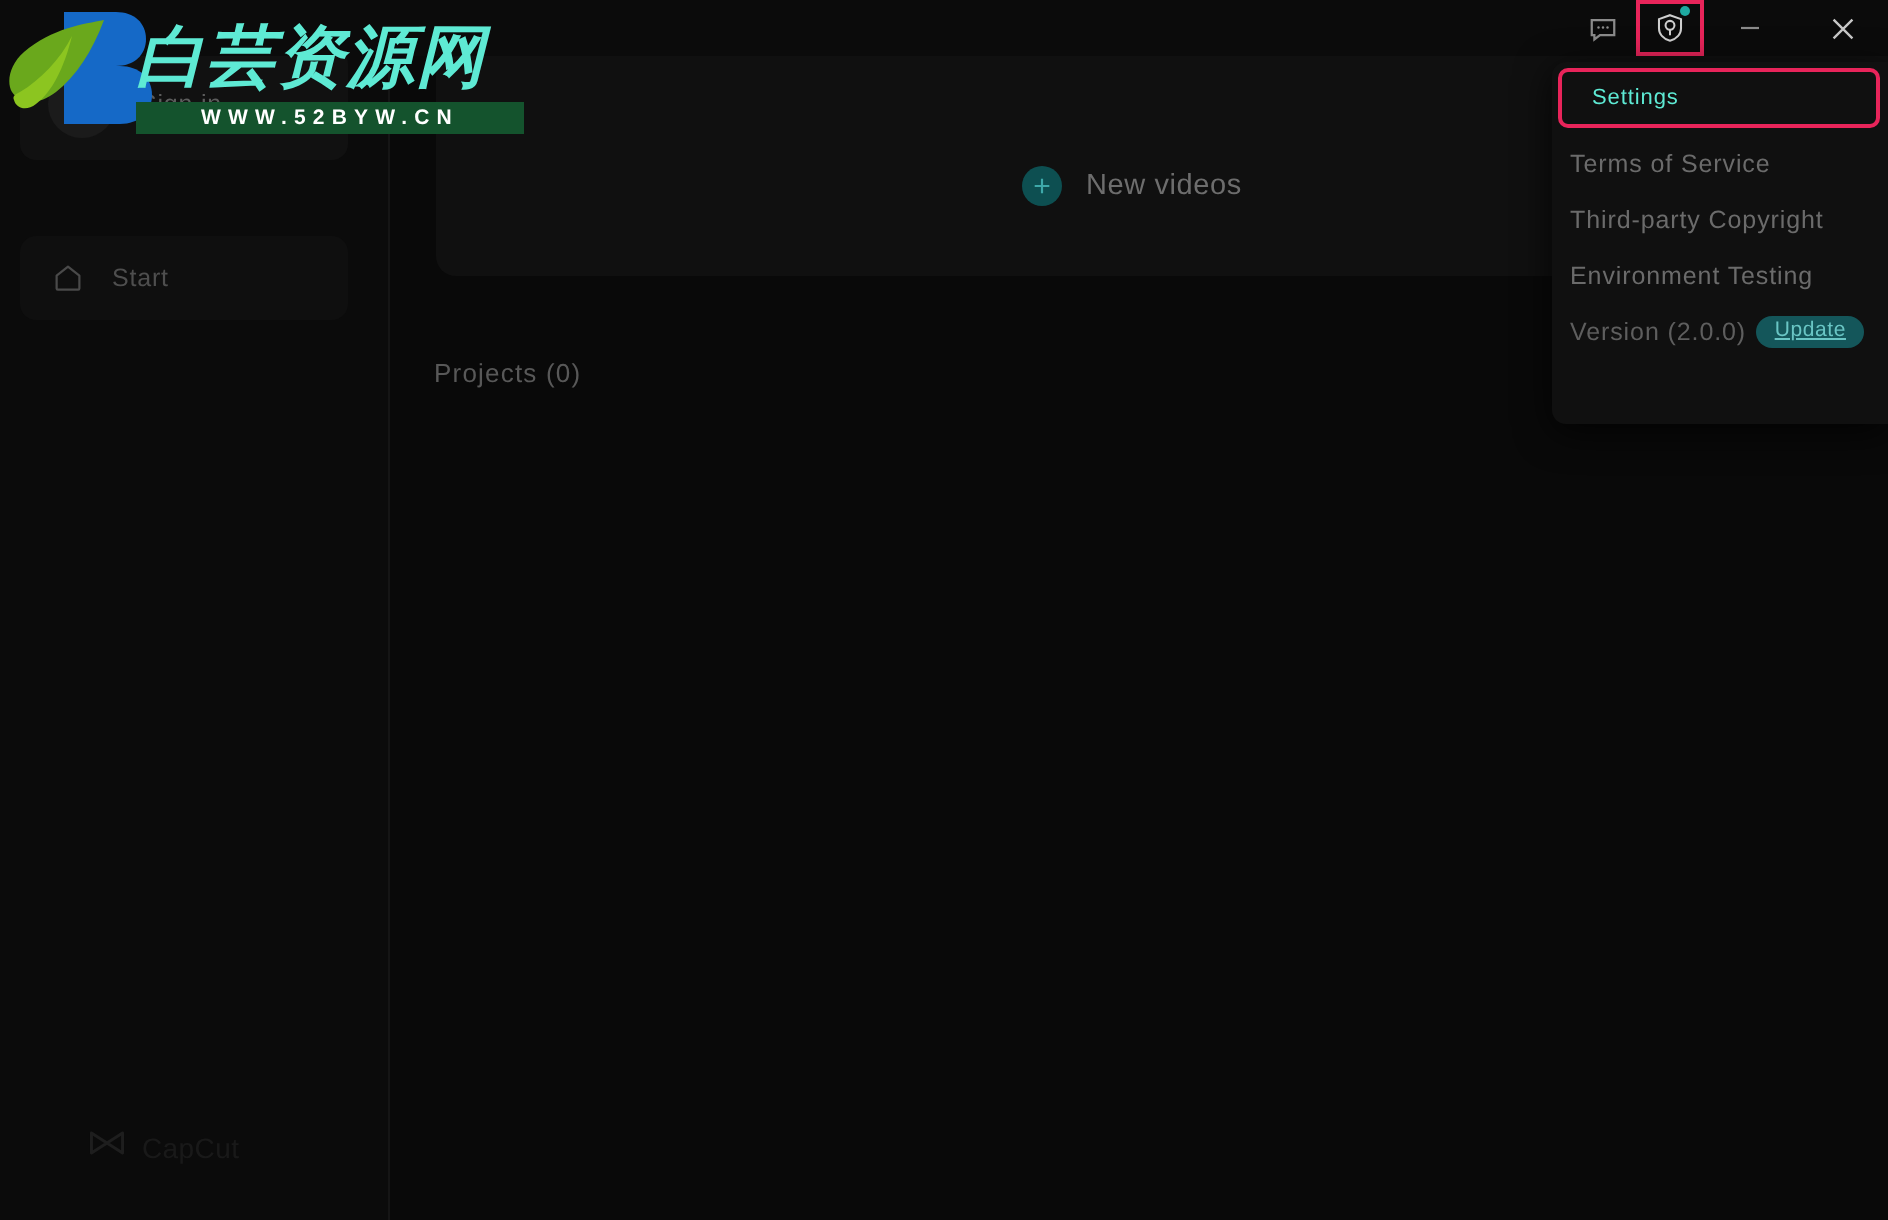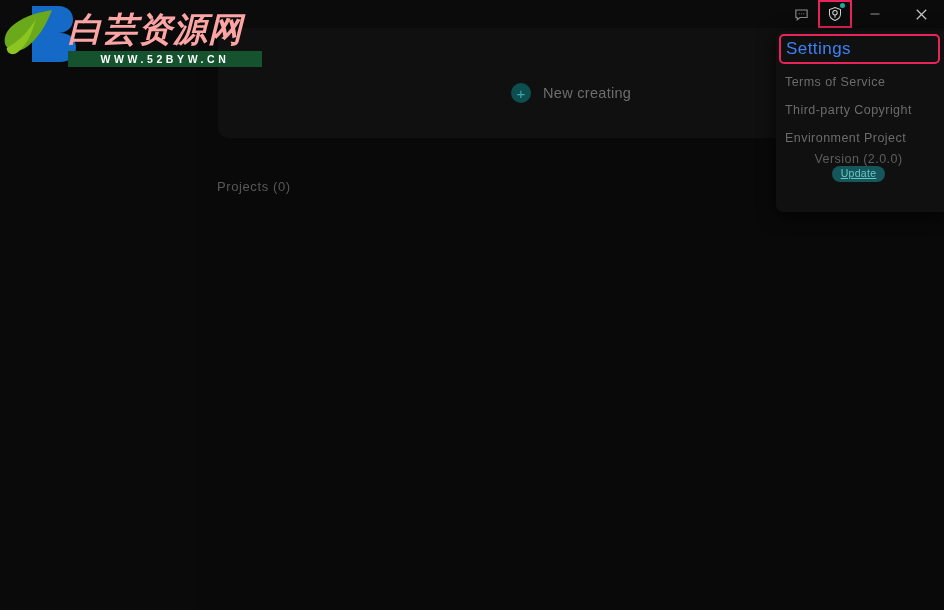--- a/index.html
+++ b/index.html
@@ -215,33 +215,32 @@
     height: 28px;
     display: flex;
     align-items: center;
     padding: 0 12px 0 9px;
     font-size: 12.5px;
     color: #6b6b6b;
     letter-spacing: .45px;
     box-sizing: border-box;
   }
   .menu-item.first {
-    color: #3b82f6;
-    font-size: 17px;
+    color: #5eead4;
+    font-size: 11px;
     margin: 0 6px 0 5px;
     height: 26px;
     border-radius: 3px;
     outline: 2px solid #e8245a;
     outline-offset: 0px;
-    padding-left: 5px;
+    padding-left: 15px;
   }
   .menu-item.version {
     justify-content: space-between;
     color: #5e5e5e;
-    flex-direction: column;
   }
   .m-gap-1 { margin-top: 6px; }
   .update-badge {
     background: #14565a;
     color: #69c5c4;
     font-size: 10.5px;
     border-radius: 9px;
     padding: 2px 9px 3px;
     letter-spacing: .3px;
     line-height: 1;
@@ -263,21 +262,21 @@
     width: 76px; height: 72px;
   }
   .wm-title {
     position: absolute;
     left: 68px;
     top: 10px;
     font-family: "DejaVu Sans", sans-serif;
     font-size: 34px;
     font-weight: 700;
     font-style: italic;
-    color: #fca5a5;
+    color: #5eead4;
     letter-spacing: 1px;
     line-height: 38px;
     white-space: nowrap;
   }
   .wm-url {
     position: absolute;
     left: 68px;
     top: 51px;
     width: 194px;
     height: 16px;
@@ -331,28 +330,54 @@
 
     <div class="tb-btn tb-wide">
       <span>
         <svg width="15" height="15" viewBox="0 0 14 14" stroke="#c8c8c8" stroke-width="1.1">
           <path d="M2.6 2.6l8.8 8.8M11.4 2.6l-8.8 8.8"></path>
         </svg>
       </span>
     </div>
   </div>
 
+  <div class="sidebar">
+
+    <div class="account">
+      <div class="avatar"></div>
+      <div class="account-name">Sign in</div>
+    </div>
+
+    <div class="nav-item active">
+      <span class="nav-icon">
+        <svg width="16" height="16" viewBox="0 0 18 18" fill="none" stroke="currentColor" stroke-width="1.25" stroke-linejoin="round">
+          <path d="M2.6 7.6 9 2.6l6.4 5v7.3a.7.7 0 0 1-.7.7H3.3a.7.7 0 0 1-.7-.7z"></path>
+        </svg>
+      </span>
+      <span class="nav-label">Start</span>
+    </div>
+
+    <div class="brand-foot">
+      <span>
+        <svg width="19" height="15" viewBox="0 0 22 16" fill="none" stroke="#2a2a2a" stroke-width="1.7" stroke-linejoin="round">
+          <path d="M2 2.2 11 8l-9 5.8z"></path>
+          <path d="M20 2.2 11 8l9 5.8z"></path>
+        </svg>
+      </span>
+      <span class="brand-foot-text">CapCut</span>
+    </div>
+  </div>
 
   <div class="main">
 
     <div class="hero-card"></div>
 
     <div class="new-project">
       <span class="plus-circle">+</span>
-      <span class="new-project-label">New creating</span>
+      <span class="new-project-label">New videos</span>
     </div>
 
     <div class="projects-head">Projects (0)</div>
 
   </div>
 
   <div class="dropdown">
 
     <div class="menu-item first">
       <span>Settings</span>
@@ -361,21 +386,21 @@
     <div class="menu-item m-gap-1">
       <span>Terms of Service</span>
     </div>
 
 
     <div class="menu-item">
       <span>Third-party Copyright</span>
     </div>
 
     <div class="menu-item">
-      <span>Environment Project</span>
+      <span>Environment Testing</span>
     </div>
 
     <div class="menu-item version">
       <span>Version (2.0.0)</span>
       <span class="update-badge">Update</span>
     </div>
   </div>
 
   <div class="watermark">
     <span class="wm-logo">

